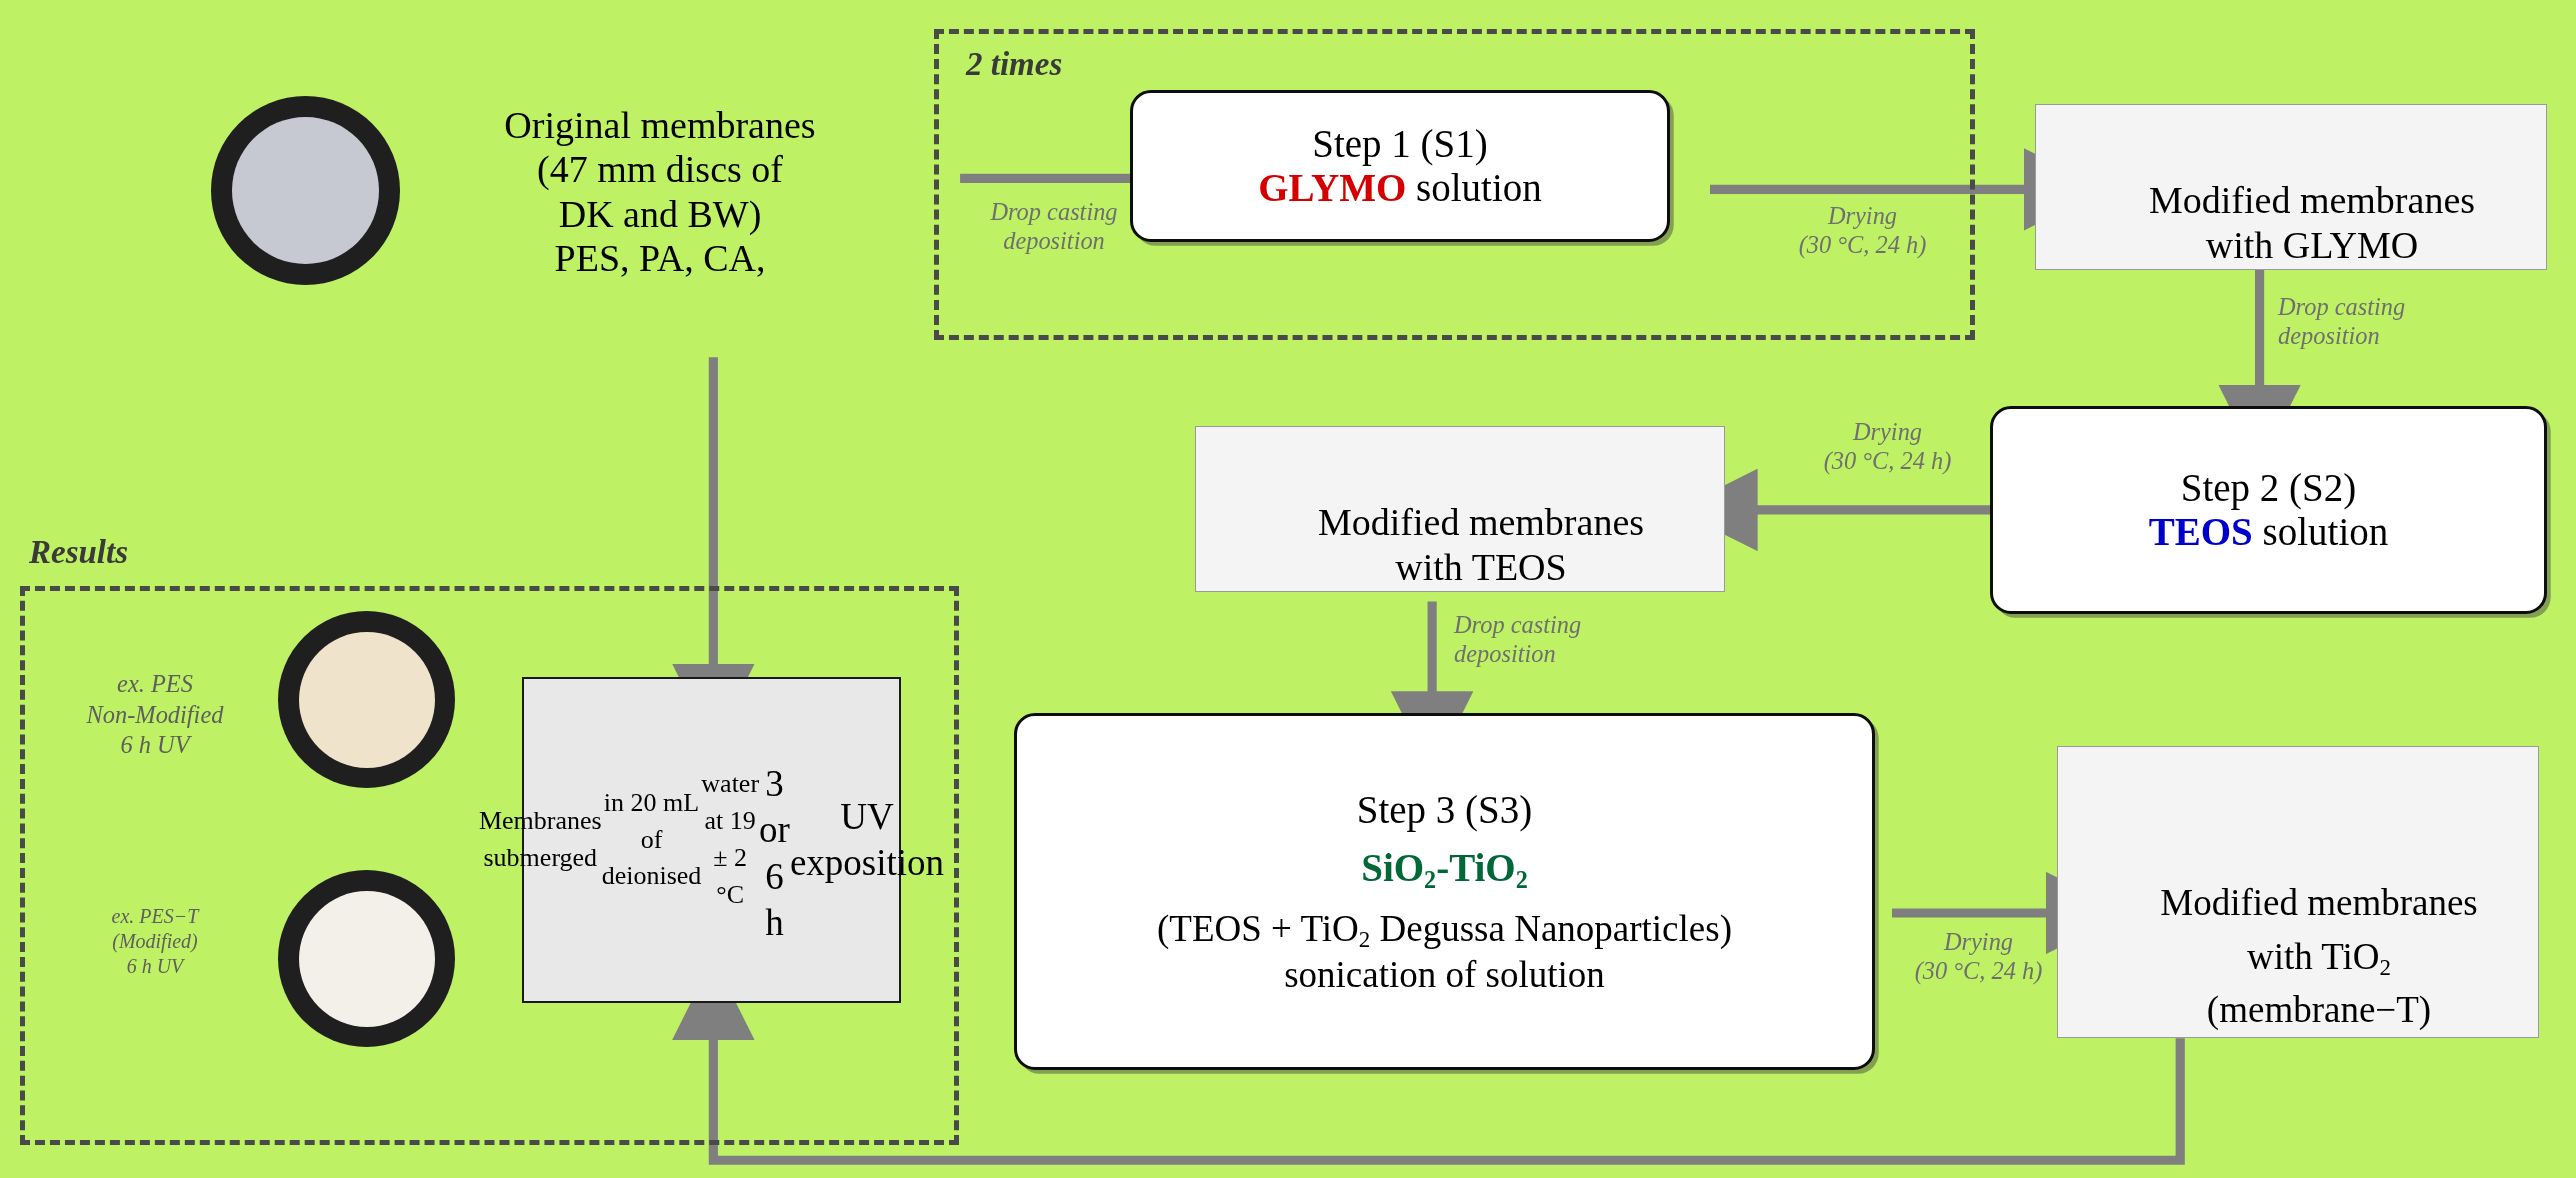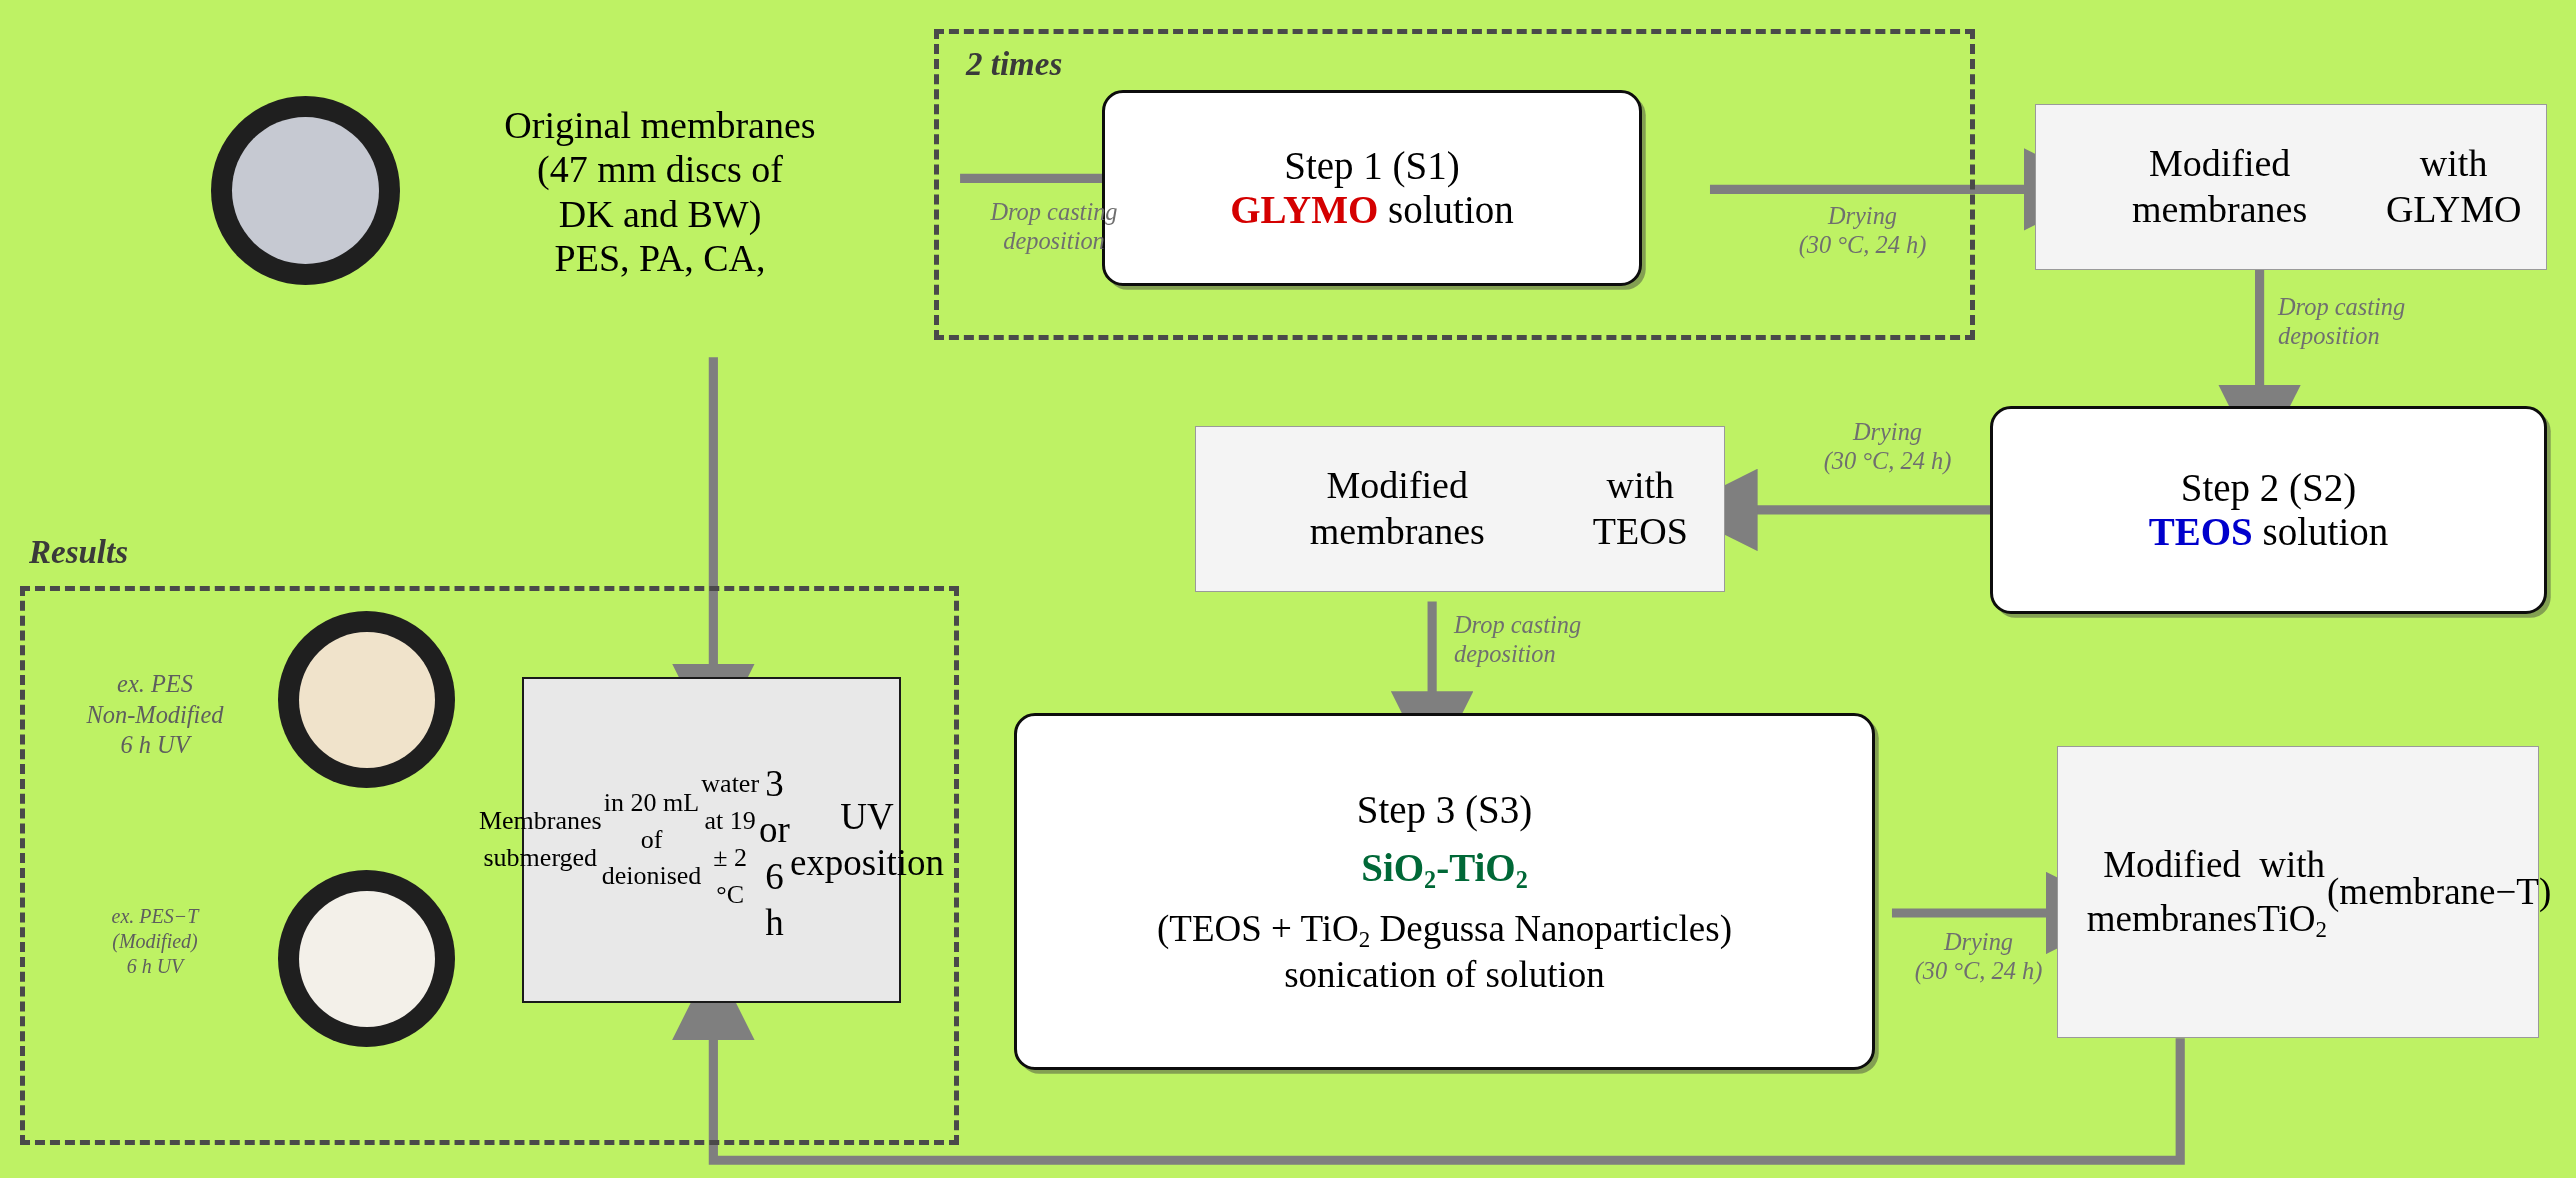--- a/index.html
+++ b/index.html
@@ -33,22 +33,22 @@
   .chem{font-weight:bold;}
   .chem.glymo{color:#d40000;}
   .chem.teos{color:#0000cc;}
   .chem.sio{color:#006837;}
   sub{font-size:.62em;vertical-align:-0.28em;line-height:0;}
 
   
   .prod-box{
     background:#f4f4f4;
     border:1.8px solid #9a9a9a;
-    display:flex;flex-direction:row;
-    align-items:center;justify-content:center;
+    display:flex;flex-direction:column;
+    align-items:center;justify-content:flex-end;
     text-align:center;color:#000;line-height:1.2;padding-left:42px;
   }
   
   .uv-box{
     background:#e8e8e8;
     border:2.4px solid #1a1a1a;
     display:flex;flex-direction:row;
     align-items:center;justify-content:center;
     text-align:center;color:#000;
   }
@@ -110,21 +110,21 @@
     <div class="disc-core" style="width:147px;height:147px;background:#c6c9d2;"></div>
   </div>
 
   <div class="abs" style="left:428px;top:103px;width:464px;text-align:center;font-size:38px;line-height:1.17;color:#000;">
     <div>Original membranes</div>
     <div>(47 mm discs of</div>
     <div>DK and BW)</div>
     <div>PES, PA, CA,</div>
   </div>
 
-  <div class="abs step-box" style="left:1102px;top:90px;width:540px;height:196px;">
+  <div class="abs step-box" style="left:1130px;top:90px;width:540px;height:152px;">
     <div class="step-title" style="font-size:39px;">Step 1 (S1)</div>
     <div class="step-title" style="font-size:39px;">
       <span class="chem glymo">GLYMO</span><span> solution</span>
     </div>
   </div>
 
   <div class="abs edge-label" style="left:953px;top:198px;width:202px;font-size:24.4px;">
     <div>Drop casting</div>
     <div>deposition</div>
   </div>

